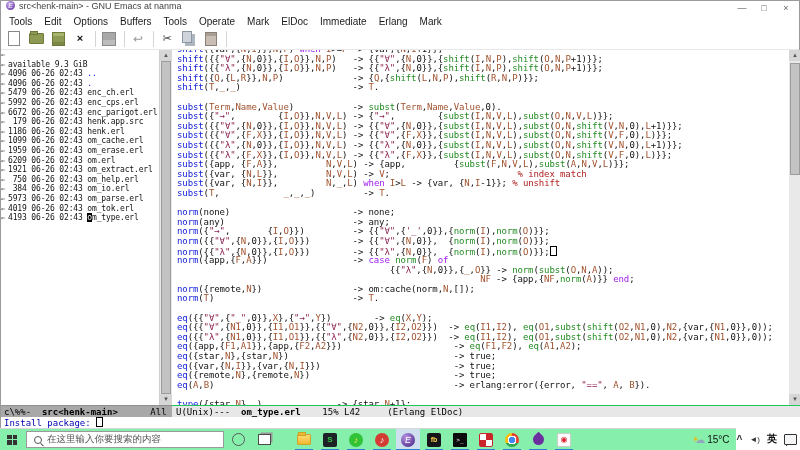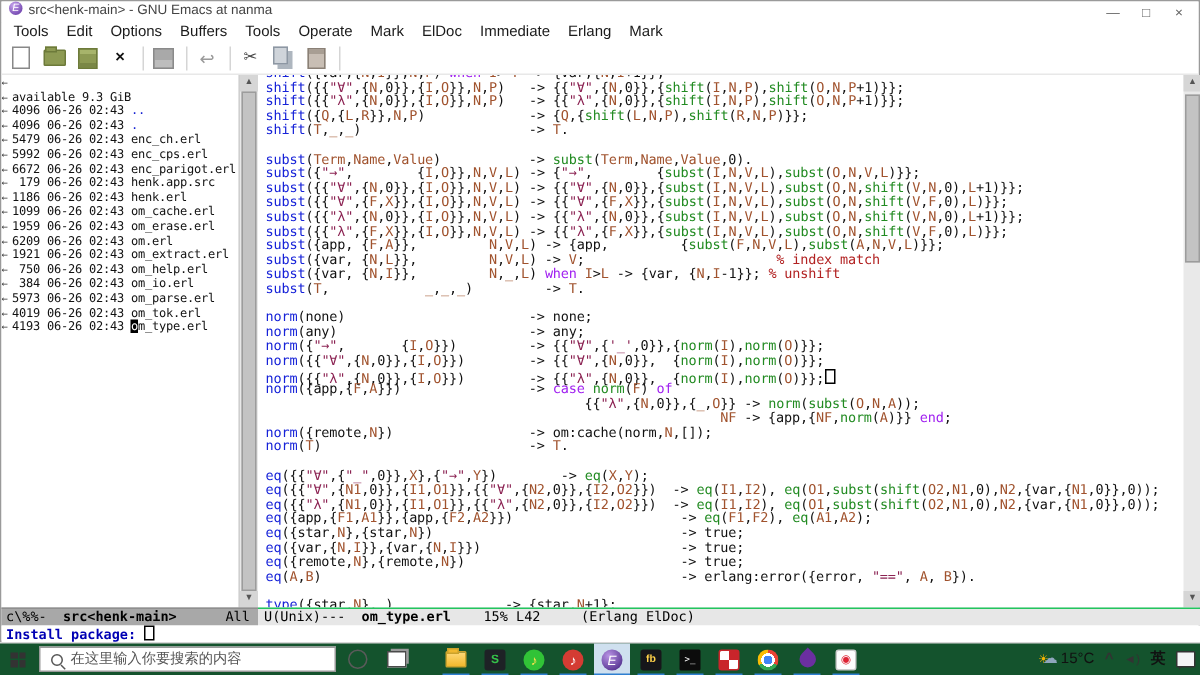--- a/index.html
+++ b/index.html
@@ -52,23 +52,23 @@
   .vs-right{left:788px;top:49px;width:12px;height:355px;}
   .vs-arrow{position:absolute;left:0;width:100%;height:11px;background:#d6d6d6;color:#555;font-size:6px;text-align:center;line-height:11px;}
   .vs-up{top:0;} .vs-down{bottom:0;}
   .vs-thumb{position:absolute;left:1px;right:1px;background:#c3c3c3;border:1px solid #9c9c9c;}
   
   .modeline{position:absolute;top:404px;height:12px;font-family:"DejaVu Sans Mono",monospace;font-size:9px;line-height:12px;white-space:pre;color:#000;box-sizing:border-box;}
   .ml-left{left:0;width:171px;background:#a8a8a8;border-top:1px solid #8f8f8f;padding-left:3px;}
   .ml-right{left:171px;width:629px;background:#e7e7e7;border-top:1px solid #22c55e;padding-left:4px;}
   .ml-bold{font-weight:bold;}
   .minibuffer{position:absolute;left:0;top:416px;width:800px;height:12px;background:#fff;font-family:"DejaVu Sans Mono",monospace;font-size:9px;line-height:12px;padding-left:3px;box-sizing:border-box;}
-  .mb-prompt{color:#0000b4;font-weight:bold;}
-  
-  .taskbar{position:absolute;left:0;top:428px;width:800px;height:22px;background:#14532d;border-top:1px solid #d8d8d8;box-sizing:border-box;display:flex;align-items:center;}
+  .mb-prompt{color:#0000b4;font-weight:normal;}
+  
+  .taskbar{position:absolute;left:0;top:428px;width:736px;height:22px;background:#86efac;border-top:1px solid #d8d8d8;box-sizing:border-box;display:flex;align-items:center;}
   .tb-start{width:24px;height:22px;display:flex;align-items:center;justify-content:center;}
   .win-logo{width:10px;height:10px;display:grid;grid-template-columns:4.5px 4.5px;grid-template-rows:4.5px 4.5px;gap:1px;}
   .win-logo span{background:#333;}
   .search-box{width:198px;height:17px;background:#fff;border:1px solid #9a9a9a;display:flex;align-items:center;margin-left:2px;box-sizing:border-box;}
   .mag{width:6px;height:6px;border:1.3px solid #555;border-radius:50%;position:relative;margin:0 5px 0 7px;}
   .mag:after{content:"";position:absolute;left:6px;top:6px;width:4px;height:1.3px;background:#555;transform:rotate(45deg);transform-origin:0 0;}
   .search-text{font-size:9.5px;color:#555;}
   .task-item{width:24px;height:22px;display:flex;align-items:center;justify-content:center;position:relative;margin-left:2px;}
   .task-item.running:after{content:"";position:absolute;left:3px;right:3px;bottom:0;height:2px;background:#2f7fd0;}
   .task-item.active{background:#cfe0ef;}

